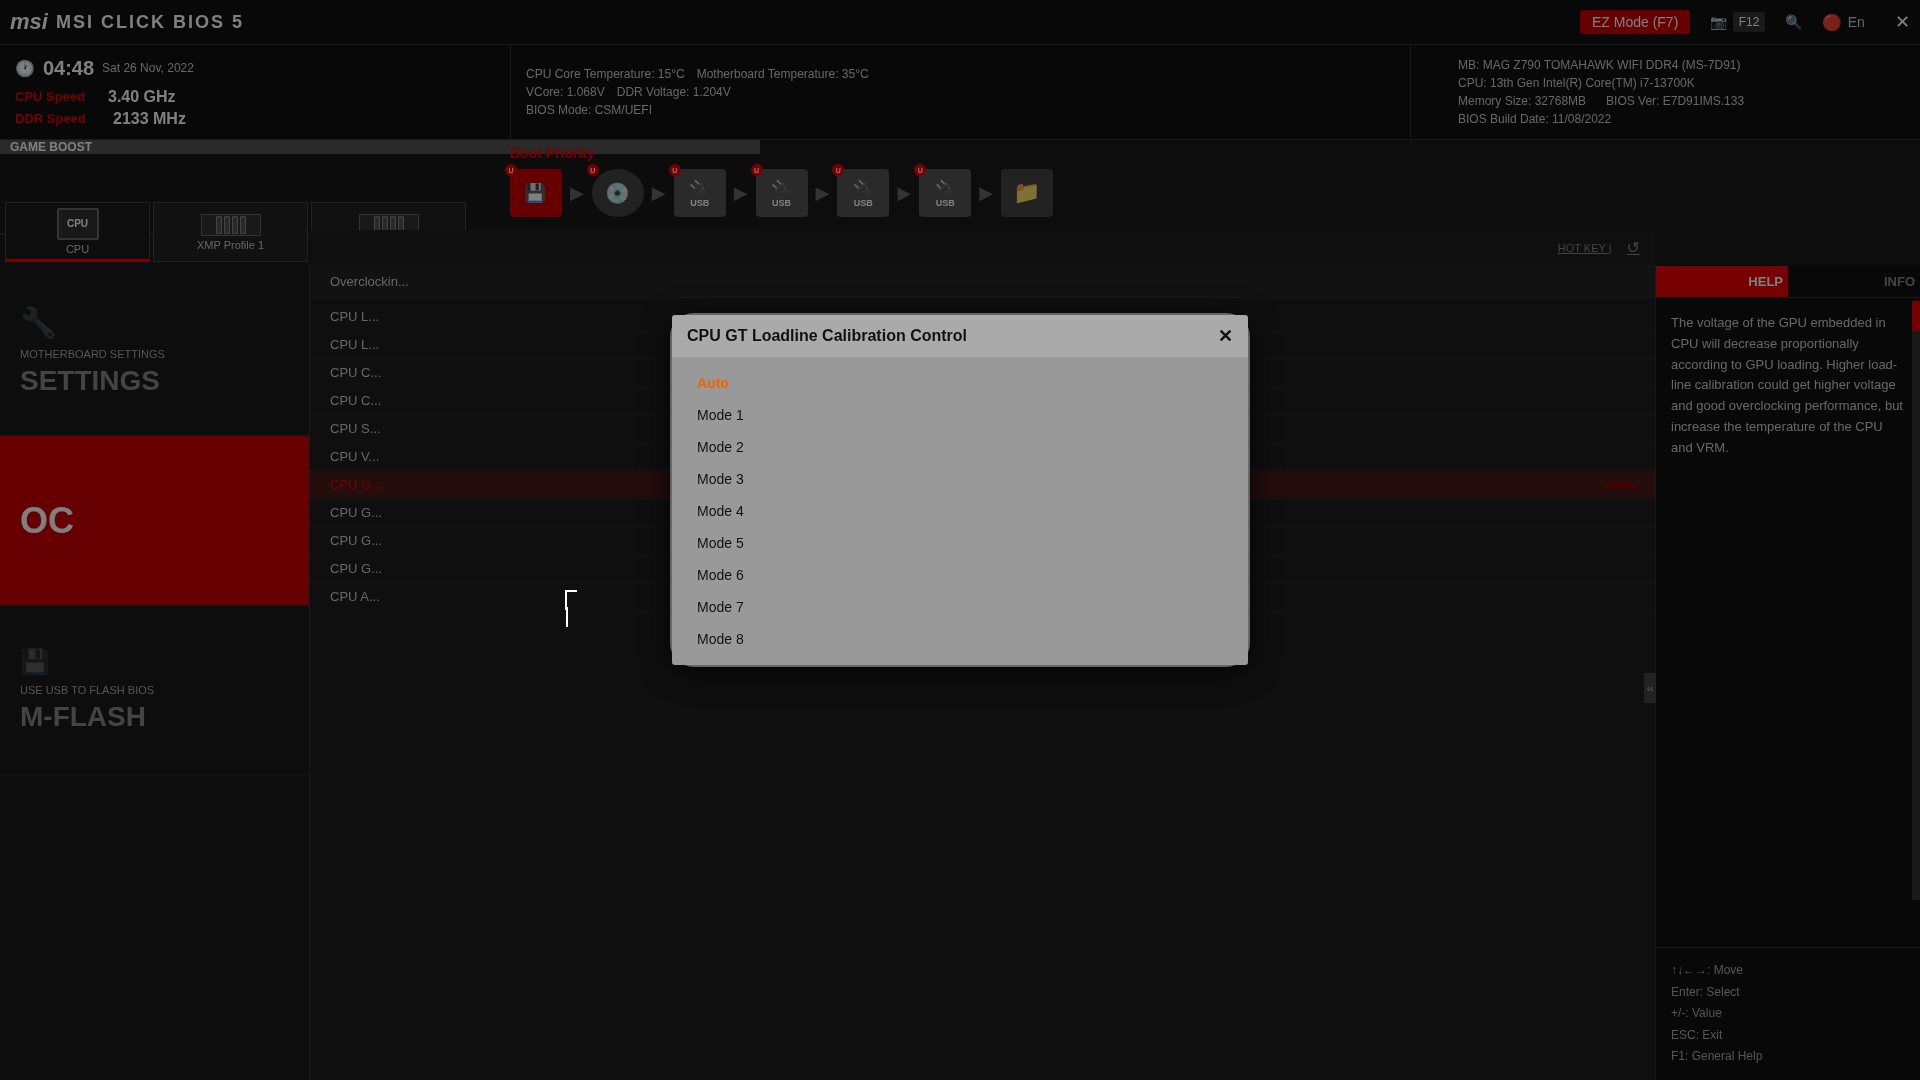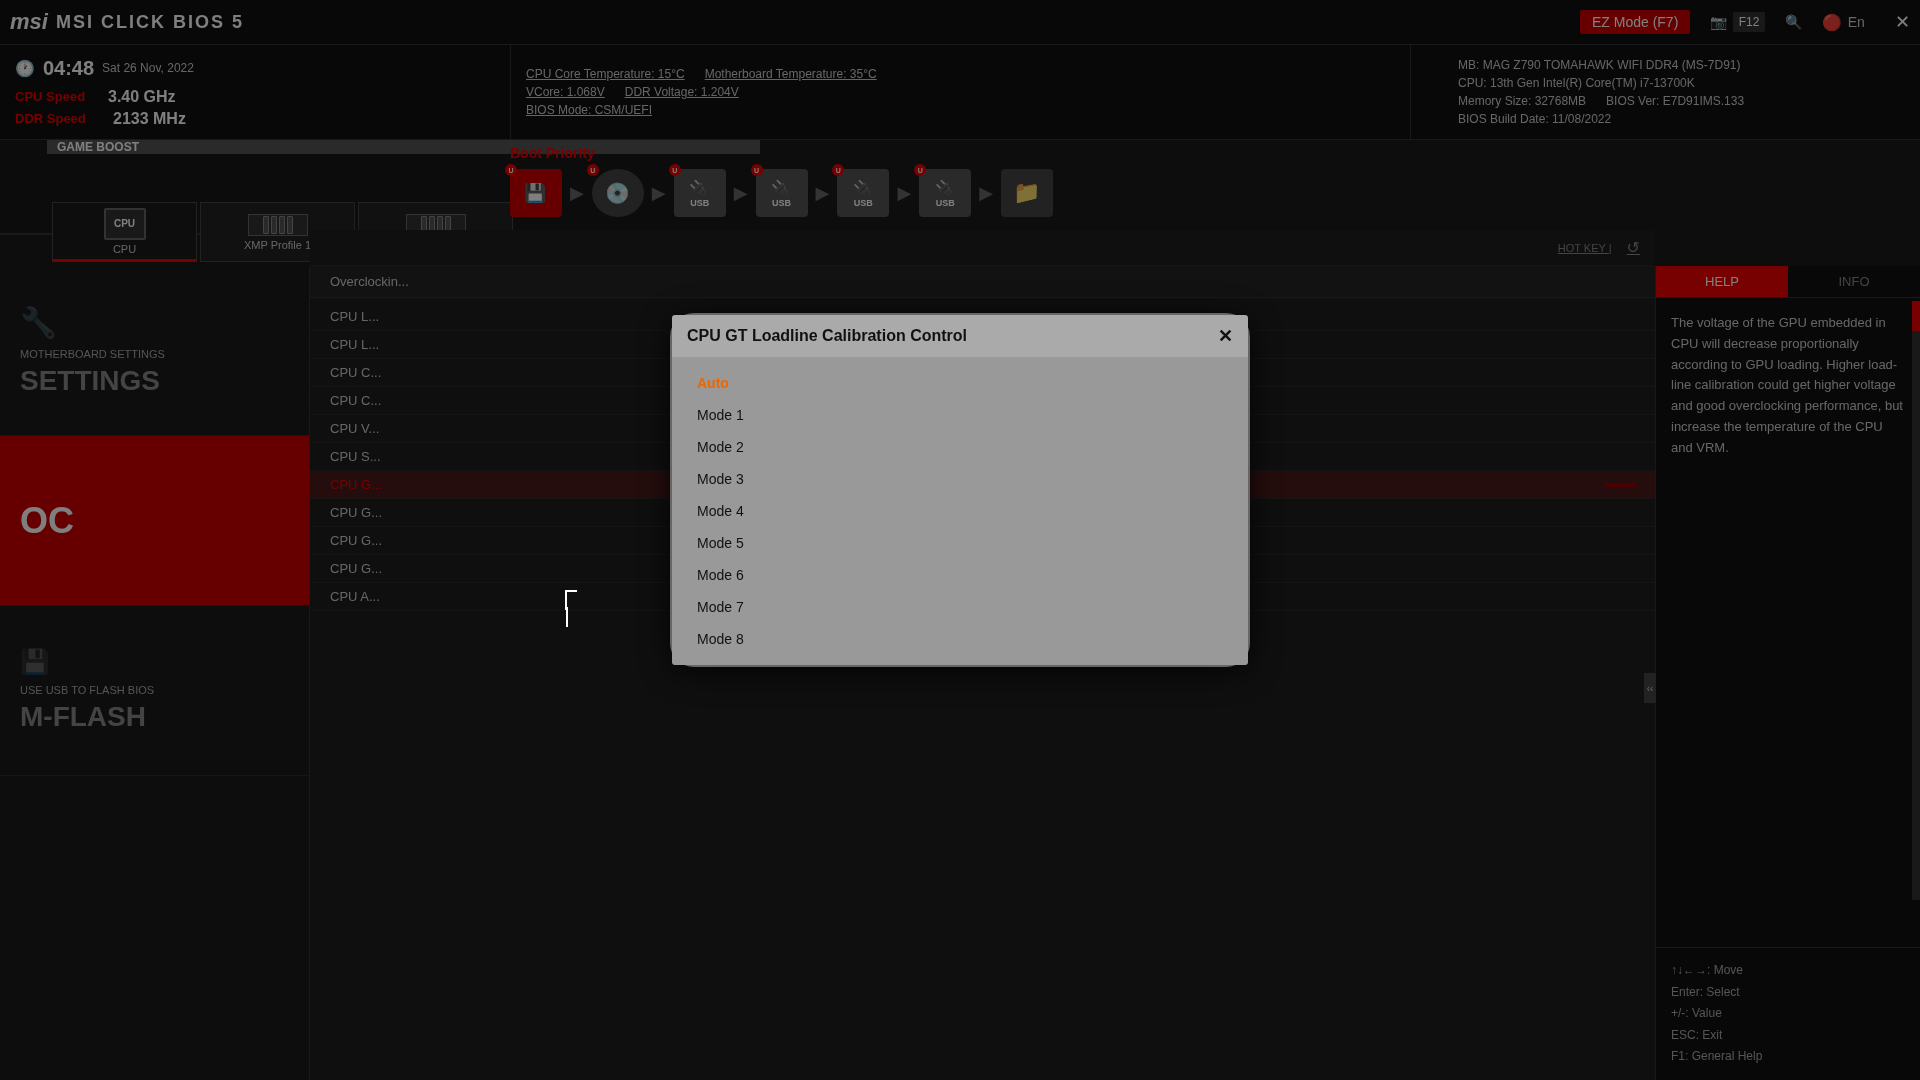--- a/index.html
+++ b/index.html
@@ -169,23 +169,23 @@
       display: flex;
       flex-direction: column;
     }
     .right-panel-tabs {
       display: flex;
       border-bottom: 1px solid #333;
     }
     .right-tab {
       flex: 1;
       padding: 8px 5px;
-      text-align: center;
+      text-align: right;
       font-size: 13px;
-      font-weight: normal;
+      font-weight: bold;
       cursor: pointer;
       color: #888;
     }
     .right-tab.active {
       color: #fff;
       background: #e00;
     }
     .help-content {
       padding: 15px;
       color: #ccc;
@@ -302,21 +302,21 @@
       flex: 1;
       padding: 8px 15px;
       display: flex;
       flex-direction: column;
       justify-content: center;
       gap: 4px;
       font-size: 12px;
       color: #ccc;
       border-left: 1px solid #333;
     }
-    .header-center .hrow { display: flex; gap: 20px; text-decoration: underline; }
+    .header-center .hrow { display: flex; gap: 12px; }
 
     .header-right {
       width: 510px;
       padding: 8px 15px;
       display: flex;
       flex-direction: column;
       justify-content: center;
       gap: 4px;
       font-size: 12px;
       color: #ccc;
@@ -407,21 +407,21 @@
     <div class="hrow">
       <span>Memory Size: 32768MB</span>
       <span>BIOS Ver: E7D91IMS.133</span>
     </div>
     <div class="hrow">
         <span>BIOS Build Date: 11/08/2022</span>
       </div>
   </div>
 </div>
 
-<div style="position:absolute;top:140px;left:0;right:1160px;height:95px;background:#181818;border-bottom:2px solid #333;display:flex;flex-direction:column;padding-left:47px;">
+<div style="position:absolute;top:140px;left:0;right:1160px;height:95px;background:#181818;border-bottom:2px solid #333;display:flex;flex-direction:column;">
   <div style="background:#555;height:26px;display:flex;align-items:center;padding:0 10px;">
     <span style="color:#fff;font-size:12px;font-weight:bold;">GAME BOOST</span>
   </div>
   <div style="display:flex;flex:1;align-items:center;padding:0 5px;gap:3px;margin-top:48px;">
 
     <div style="display:flex;flex-direction:column;align-items:center;justify-content:center;width:145px;height:60px;background:#1a1a1a;border-bottom:3px solid #e00;cursor:pointer;border:1px solid #444;border-bottom:3px solid #e00;">
       <div style="width:42px;height:32px;background:#333;border:2px solid #666;border-radius:2px;display:flex;align-items:center;justify-content:center;color:#fff;font-size:10px;font-weight:bold;margin-bottom:3px;">CPU</div>
       <span style="color:#ccc;font-size:11px;">CPU</span>
     </div>
     <div style="display:flex;flex-direction:column;align-items:center;justify-content:center;width:155px;height:60px;background:#222;border:1px solid #444;cursor:pointer;">
@@ -543,25 +543,25 @@
       </div>
       <div class="settings-row">
         <span class="settings-row-name">CPU C...</span>
         <span class="settings-row-value white"></span>
       </div>
       <div class="settings-row">
         <span class="settings-row-name">CPU C...</span>
         <span class="settings-row-value white"></span>
       </div>
       <div class="settings-row">
+        <span class="settings-row-name">CPU S...</span>
+        <span class="settings-row-value white"></span>
+      </div>
+      <div class="settings-row">
         <span class="settings-row-name">CPU V...</span>
-        <span class="settings-row-value white"></span>
-      </div>
-      <div class="settings-row">
-        <span class="settings-row-name">CPU S...</span>
         <span class="settings-row-value white"></span>
       </div>
       <div class="settings-row highlighted" style="background:#4a1a1a;">
         <span class="settings-row-name" style="color:#e00;">CPU G...</span>
         <span class="settings-row-value" style="background:#900;padding:2px 15px;color:#fff;"></span>
       </div>
       <div class="settings-row">
         <span class="settings-row-name">CPU G...</span>
         <span class="settings-row-value white"></span>
       </div>

